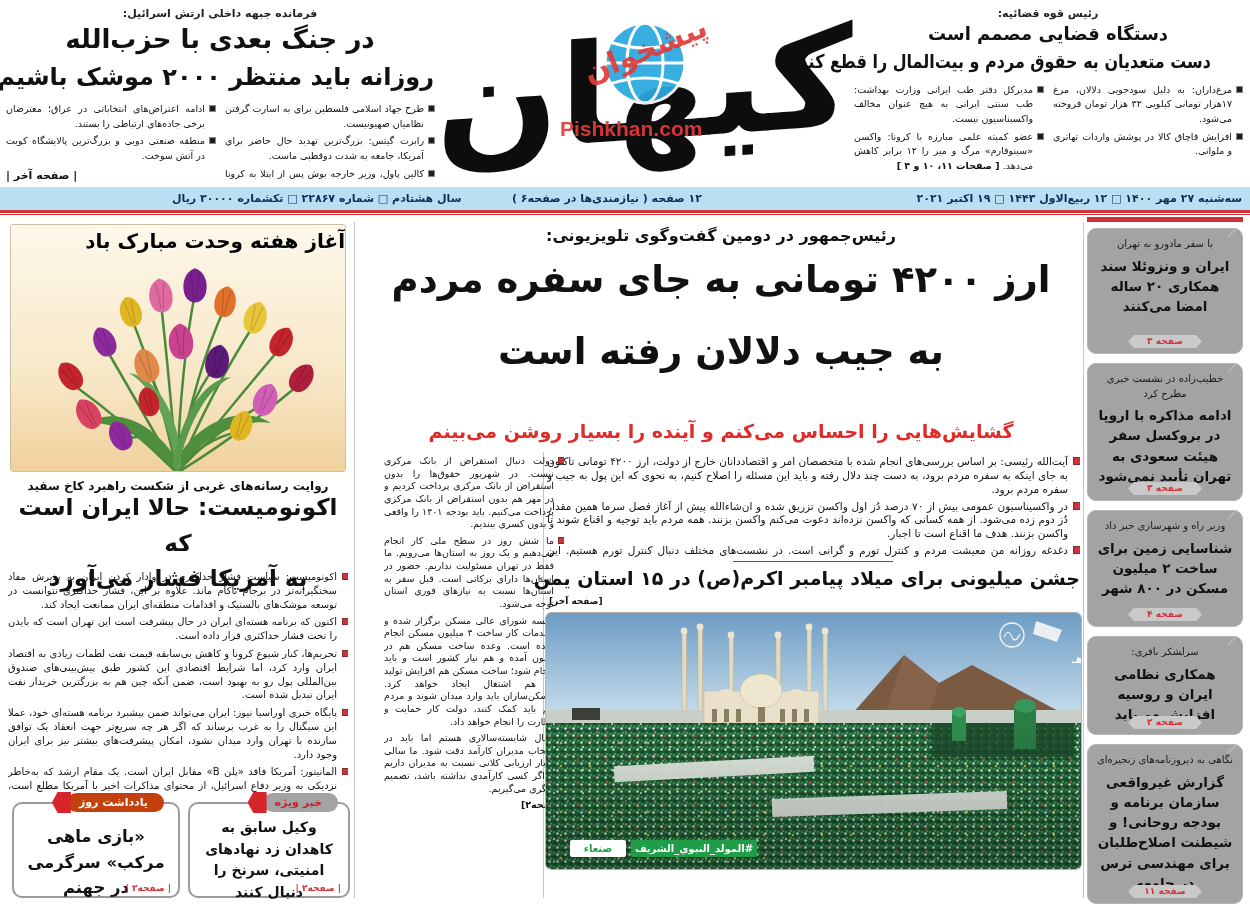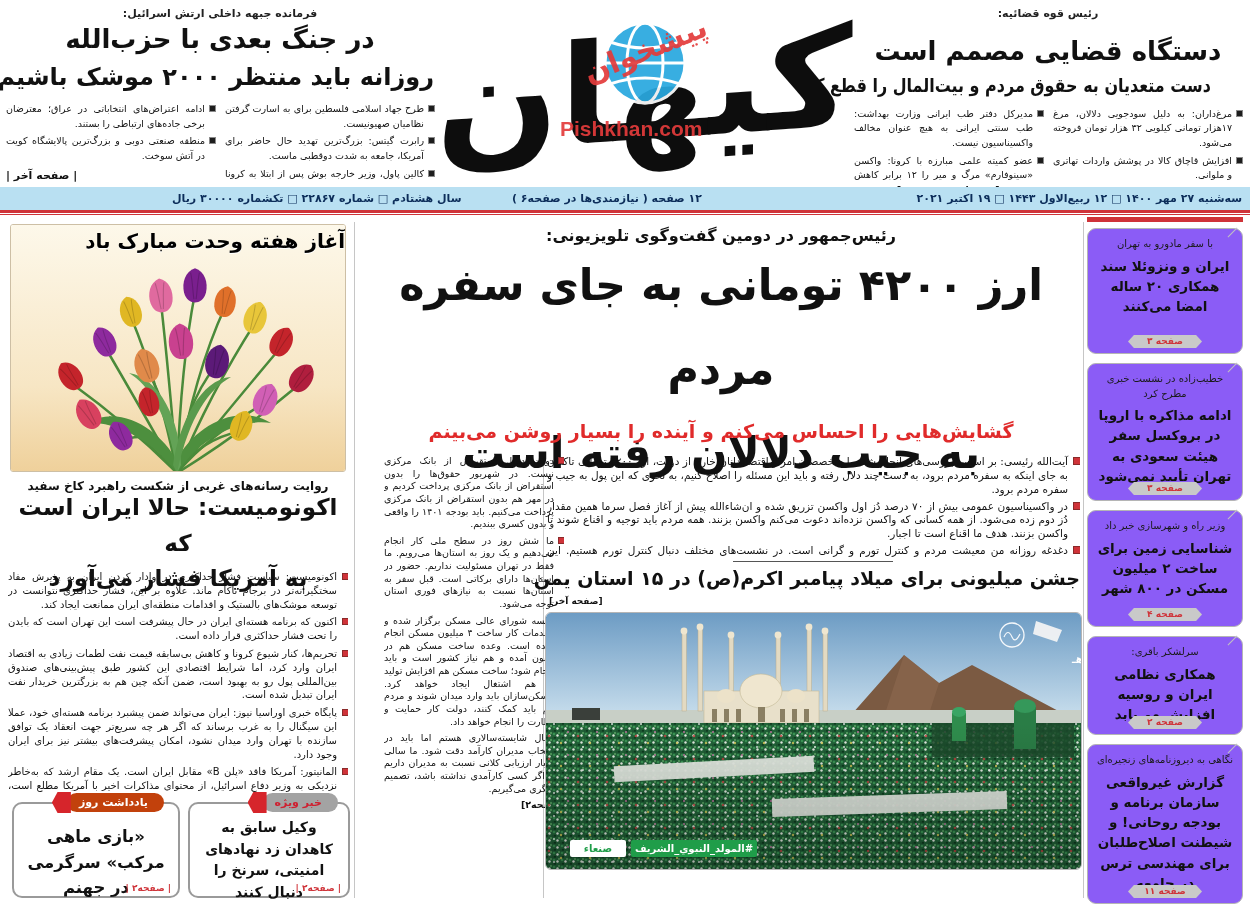--- a/index.html
+++ b/index.html
@@ -62,21 +62,21 @@
   .bbox .bpage { position:absolute; bottom:3px; right:7px; color:#cf3339; font-size:9px; font-weight:bold; }
   .tab { position:absolute; top:-11px; height:19px; border-radius:10px; padding:0 16px 0 12px;
     font-size:11px; font-weight:bold; line-height:19px; white-space:nowrap; }
   .tab .arrow { position:absolute; left:-15px; top:-1px; width:19px; height:21px; background:#d6252b;
     clip-path:polygon(100% 0,100% 100%,30% 100%,0 50%,30% 0); }
   #note-tab { background:#c2410c; color:#fff; right:14px; }
   #special-tab { background:#a3a3a3; color:#cf2030; right:10px; }
 
   
   #lead-kicker { left:360px; top:226px; width:722px; text-align:center; font-size:16px; font-weight:bold; }
-  #lead-hl { left:362px; top:244px; width:718px; text-align:center; font-weight:bold; font-size:43px; line-height:1.95; letter-spacing:-1px; }
+  #lead-hl { left:362px; top:244px; width:718px; text-align:center; font-weight:bold; font-size:37px; line-height:1.95; letter-spacing:-1px; }
   #lead-sub { left:362px; top:420px; width:718px; text-align:center; font-size:19px; font-weight:bold; color:#e02b2b; }
   #lead-bullets { left:547px; top:455px; width:533px; height:102px; overflow:hidden; }
   #lead-bullets li { position:relative; list-style:none; padding-right:12px; font-size:10.5px; line-height:1.32; text-align:justify; margin-bottom:3px; }
   #lead-bullets li::before { content:""; position:absolute; right:0; top:3px; width:6px; height:6px; background:#cf3339; outline:1px solid #8a2a2a; }
   #side-bullets { left:360px; top:455px; width:180px; height:442px; overflow:hidden;margin-left:24px; }
   #side-bullets li { position:relative; list-style:none; padding-right:10px; font-size:9.5px; font-weight:500; line-height:1.33; text-align:justify; margin-bottom:4px; }
   #side-bullets li::before { content:""; position:absolute; right:0; top:3px; width:5px; height:5px; background:#cf3339; outline:1px solid #8a2a2a; }
   #side-pref { font-size:9.5px; font-weight:bold; }
   #mid-sep { left:733px; top:561px; width:160px; height:1px; background:#555; }
 
@@ -84,36 +84,36 @@
   #yemen-hl { left:547px; top:567px; width:533px; font-size:19px; font-weight:bold; text-align:right; letter-spacing:-.3px; white-space:nowrap; }
   #yemen-pref { left:549px; top:596px; font-size:9px; font-weight:bold; }
   #yemen-photo { left:545px; top:612px; width:537px; height:258px; border:1px solid #b5b5b5; border-radius:6px; overflow:hidden; }
   .pbadge { position:absolute; bottom:12px; height:17px; line-height:17px; font-size:10px; font-weight:bold; text-align:center; border-radius:2px; z-index:2; }
   #badge-hashtag { left:85px; width:126px; background:#1f9d49; color:#fff; }
   #badge-city { left:24px; width:56px; background:#fff; color:#1f9d49; }
 
   
   #sidebar-redbar { left:1087px; top:217px; width:156px; height:5px; background:#cf3339; }
   #sidebar { left:1087px; top:228px; width:156px; }
-  .si { position:relative; border:1px solid #b5b5b5; border-radius:9px; background:#8b5cf6; margin-bottom:9px; padding:8px 7px 18px; }
+  .si { position:relative; border:1px solid #b5b5b5; border-radius:9px; background:#a3a3a3; margin-bottom:9px; padding:8px 7px 18px; }
   .si::before { content:""; position:absolute; top:3px; right:3px; width:13px; height:1px; background:#c2c2c2; transform:rotate(-45deg); }
   .si .skick { font-size:10px; text-align:center; line-height:1.45; color:#1a1a1a; }
   .si .stitle { font-size:13.5px; font-weight:bold; text-align:center; line-height:1.5; letter-spacing:-.3px; margin-top:4px; }
   .ribbon { position:absolute; bottom:5px; left:50%; transform:translateX(-50%); width:74px; height:13px;
     background:#c9c9c9; clip-path:polygon(0 50%,8% 0,92% 0,100% 50%,92% 100%,8% 100%);
     color:#cf3339; font-size:9px; font-weight:bold; line-height:13px; text-align:center; }
 </style>
 </head>
 <body>
 
 <div id="page">
 
   <div class="abs hstory" style="right:8px; top:7px; width:388px;">
     <div class="kicker">رئیس قوه قضائیه:</div>
-    <div class="hl" style="font-size:26px;margin-top:12px;">دستگاه قضایی مصمم است</div>
+    <div class="hl" style="font-size:18px;">دستگاه قضایی مصمم است</div>
     <div class="hl" style="font-size:19px; transform:scaleX(.84); transform-origin:center;">دست متعدیان به حقوق مردم و بیت‌المال را قطع کند</div>
     <div class="bullet-cols">
       <ul>
         <li>مرغ‌داران: به دلیل سودجویی دلالان، مرغ ۱۷هزار تومانی کیلویی ۳۲ هزار تومان فروخته می‌شود.</li>
         <li>افزایش قاچاق کالا در پوشش واردات تهاتری و ملوانی.</li>
       </ul>
       <ul>
         <li>مدیرکل دفتر طب ایرانی وزارت بهداشت: طب سنتی ایرانی به هیچ عنوان مخالف واکسیناسیون نیست.</li>
         <li><span>عضو کمیته علمی مبارزه با کرونا: واکسن «سینوفارم» مرگ و میر را ۱۲ برابر کاهش می‌دهد.</span> <span class="pref">[ صفحات ۱۱، ۱۰ و ۴ ]</span></li>
       </ul>

